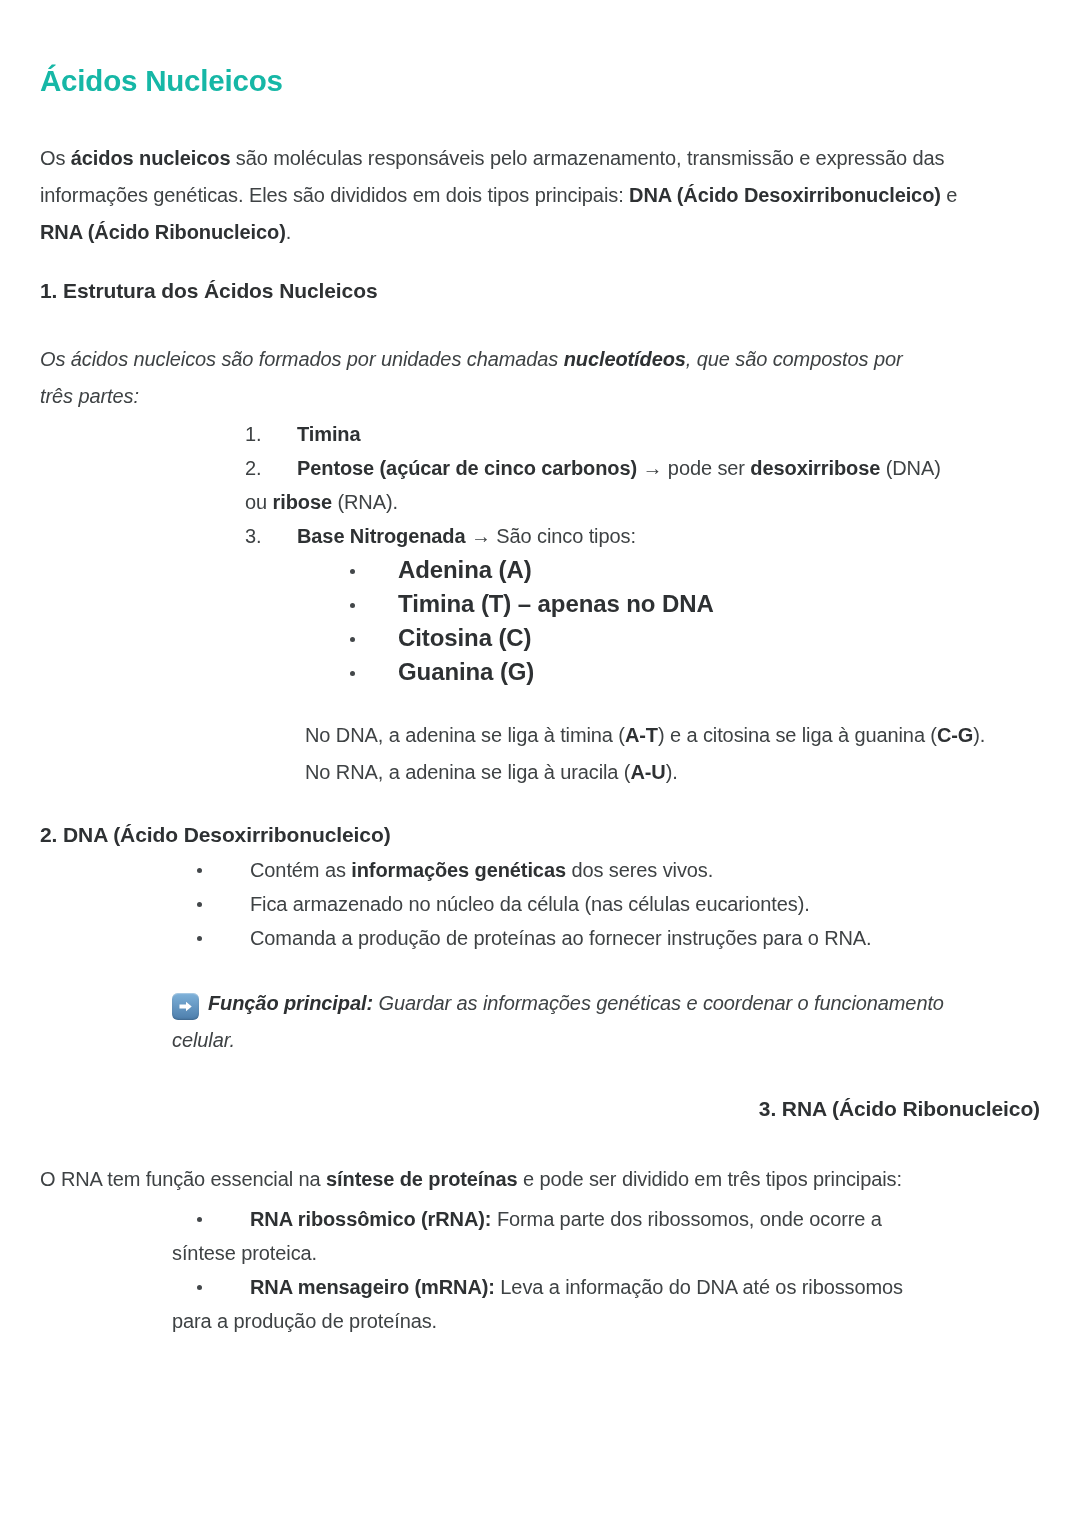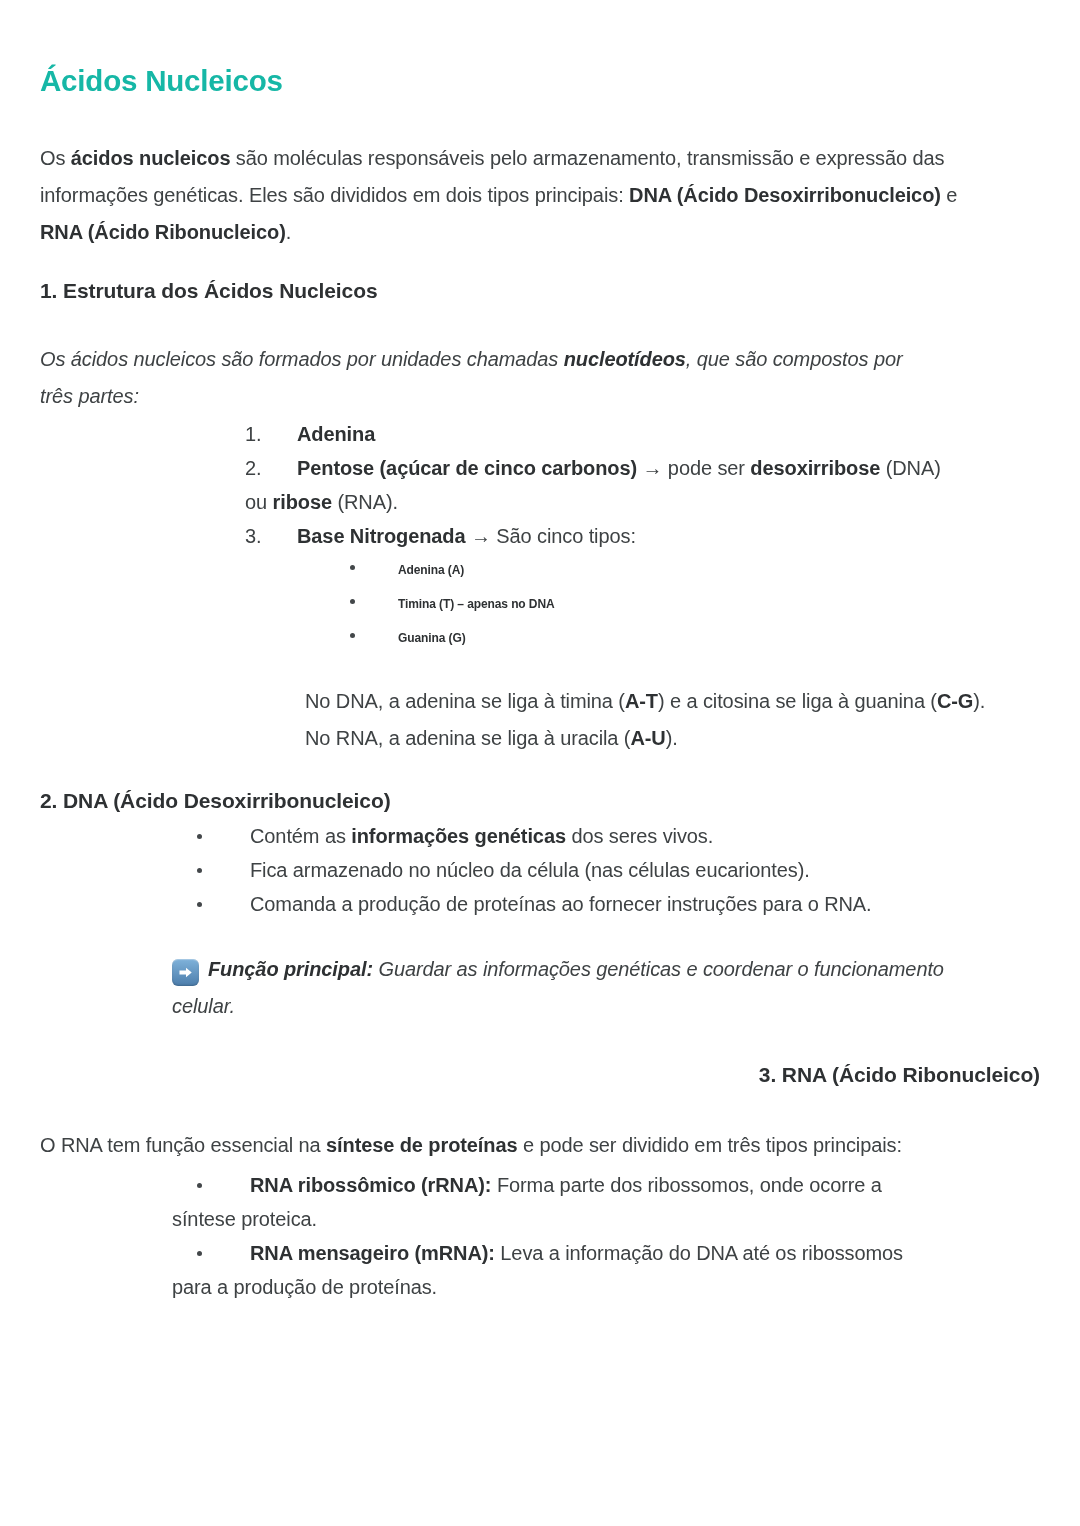--- a/index.html
+++ b/index.html
@@ -58,21 +58,21 @@
   }
   .num{
     display:inline-block;
     width:52px;
     color:var(--text);
     font-weight:400;
   }
   .base-list{list-style:none;}
   .base-list li{
     padding-left:310px;
-    font-size:12px;
+    font-size:24px;
     line-height:34px;
     letter-spacing:-0.1px;
   }
   .marker{display:inline-block;}
   .marker::before{
     content:"";
     display:inline-block;
     width:5px;height:5px;
     border-radius:50%;
     background:#43474a;
@@ -122,36 +122,39 @@
   <h1 class="title">Ácidos Nucleicos</h1>
 
   <p class="para intro"><span>Os </span><span class="b">ácidos nucleicos</span><span> são moléculas responsáveis pelo armazenamento, transmissão e expressão das informações genéticas. Eles são divididos em dois tipos principais: </span><span class="b">DNA (Ácido Desoxirribonucleico)</span><span> e </span><span class="b">RNA (Ácido Ribonucleico)</span><span>.</span></p>
 
   <h2 class="h h-1">1. Estrutura dos Ácidos Nucleicos</h2>
 
   <p class="para lead-1"><span>Os ácidos nucleicos são formados por unidades chamadas </span><span class="b">nucleotídeos</span><span>, que são compostos por três partes:</span></p>
 
   <ol class="num-list">
     <li>
-      <span class="num">1.</span><span class="li-body"><span class="b">Adenina</span></span>
+      <span class="num">1.</span><span class="li-body"><span class="b">Timina</span></span>
     </li>
     <li>
       <span class="num">2.</span><span class="li-body"><span class="b">Pentose (açúcar de cinco carbonos)</span><span> → pode ser </span><span class="b">desoxirribose</span><span> (DNA) ou </span><span class="b">ribose</span><span> (RNA).</span></span>
     </li>
     <li>
       <span class="num">3.</span><span class="li-body"><span class="b">Base Nitrogenada</span><span> → São cinco tipos:</span></span>
     </li>
   </ol>
 
   <ul class="base-list">
     <li>
       <span class="marker base-marker"></span><span class="li-body"><span class="b">Adenina (A)</span></span>
     </li>
     <li>
       <span class="marker base-marker"></span><span class="li-body"><span class="b">Timina (T) – apenas no DNA</span></span>
+    </li>
+    <li>
+      <span class="marker base-marker"></span><span class="li-body"><span class="b">Citosina (C)</span></span>
     </li>
     <li>
       <span class="marker base-marker"></span><span class="li-body"><span class="b">Guanina (G)</span></span>
     </li>
   </ul>
 
   <p class="para note-para"><span>No DNA, a adenina se liga à timina (</span><span class="b">A-T</span><span>) e a citosina se liga à guanina (</span><span class="b">C-G</span><span>). No RNA, a adenina se liga à uracila (</span><span class="b">A-U</span><span>).</span></p>
 
   <h2 class="h h-2">2. DNA (Ácido Desoxirribonucleico)</h2>
 

